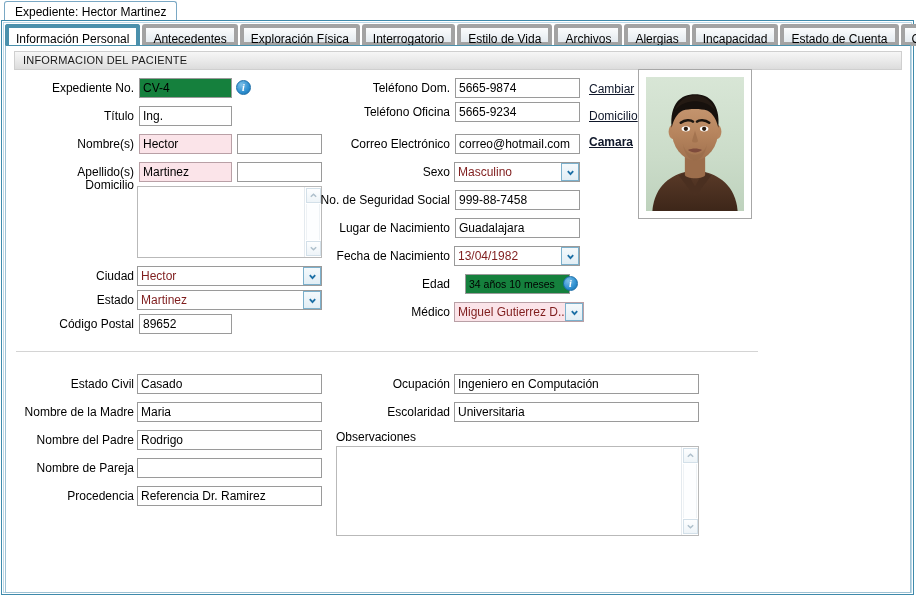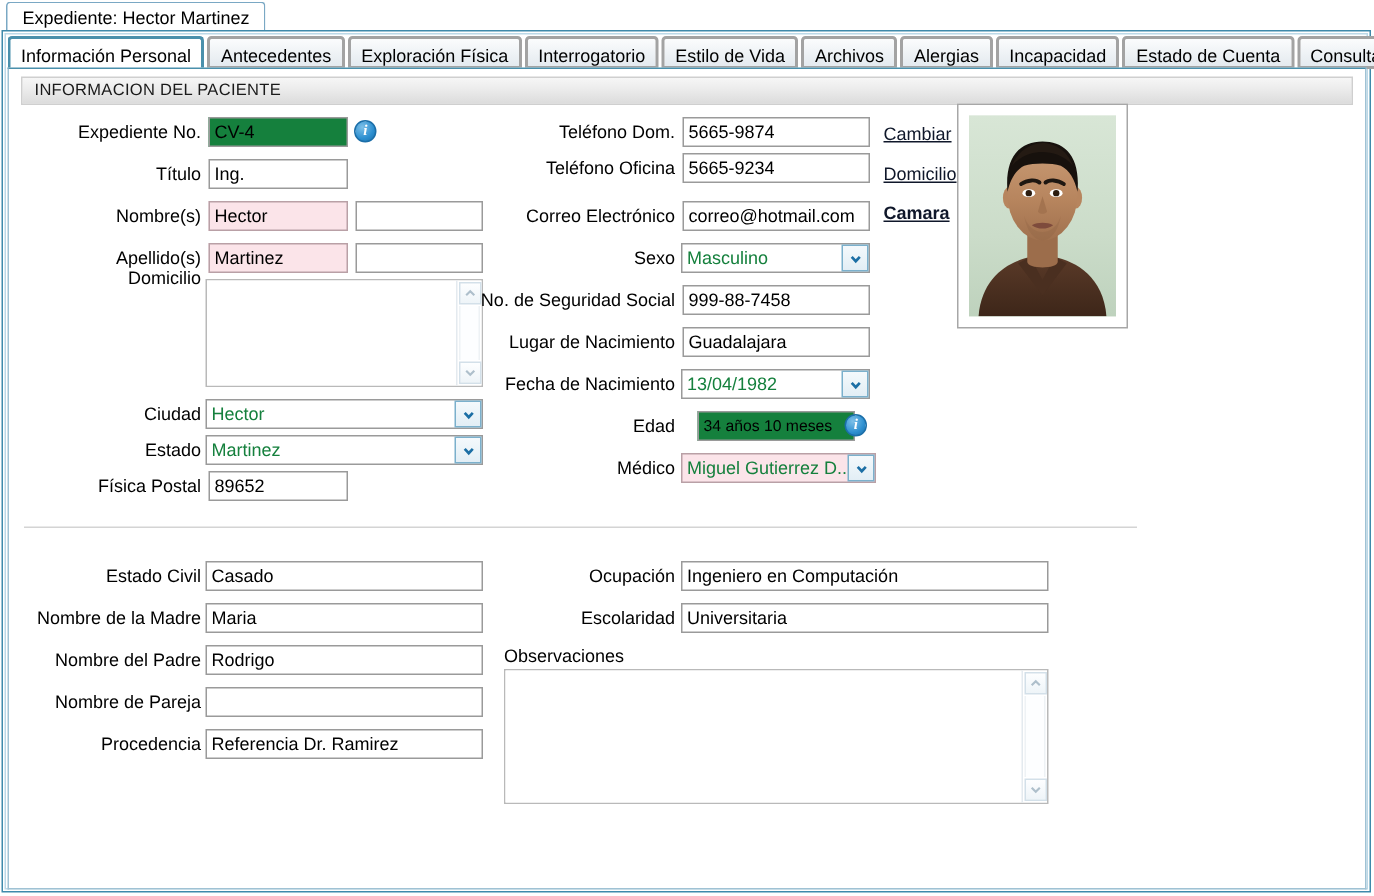--- a/index.html
+++ b/index.html
@@ -65,21 +65,21 @@
     white-space: nowrap;
     font-size: 0;
   }
   .tab {
     display: inline-block;
     height: 22px;
     margin-right: 2px;
     padding: 3px 7px 0 7px;
     font-size: 12px;
     line-height: 16px;
-    border: 2px solid #a3a3a3;
+    border: 4px solid #a3a3a3;
     border-radius: 3px 3px 0 0;
     background: linear-gradient(to bottom, #fbfcfd 0%, #eef2f5 55%, #e4eaef 100%);
     color: #000;
     vertical-align: top;
     cursor: default;
   }
   .tab.active {
     background: #ffffff;
     border-color: #4a90ac;
     border-bottom: 1px solid #ffffff;
@@ -140,21 +140,21 @@
   
   .combo { position: absolute; height: 20px; }
   .combo .cbox {
     position: absolute; left: 0; top: 0;
     width: 100%; height: 20px;
     background: #ffffff;
     border: 1px solid #9a9a9a;
     font-size: 12px; line-height: 18px;
     padding: 0 22px 0 3px;
     white-space: nowrap; overflow: hidden;
-    color: #15803d;
+    color: #7f1d1d;
   }
   .combo.pink .cbox { background: #fbe4e9; border-color: #b9a0a6; }
   .combo .cbtn {
     position: absolute; right: 1px; top: 1px;
     width: 18px; height: 18px;
     background: linear-gradient(to bottom, #f4f9fc 0%, #e2eef5 100%);
     border: 1px solid #7bb0cc;
     display: flex; align-items: center; justify-content: center;
     cursor: default;
   }
@@ -312,21 +312,21 @@
     <div class="lbl" style="left:8px; top:245px; width:120px;"><span>Estado</span></div>
     <div class="combo" style="left:131px; top:244px; width:185px;">
       <div class="cbox">Martinez</div>
       <div class="cbtn">
         <svg class="chev" viewBox="0 0 10 10">
             <polyline points="2,3.6 5,6.8 8,3.6" fill="none" stroke="#1c6fa5" stroke-width="2"></polyline>
           </svg>
       </div>
     </div>
 
-    <div class="lbl" style="left:8px; top:269px; width:120px;"><span>Física Postal</span></div>
+    <div class="lbl" style="left:8px; top:269px; width:120px;"><span>Código Postal</span></div>
     <div class="fld" style="left:133px; top:268px; width:93px;"><span>89652</span></div>
 
     <div class="lbl" style="left:300px; top:33px; width:144px;"><span>Teléfono Dom.</span></div>
     <div class="fld" style="left:449px; top:32px; width:125px;"><span>5665-9874</span></div>
 
     <div class="lbl" style="left:300px; top:57px; width:144px;"><span>Teléfono Oficina</span></div>
     <div class="fld" style="left:449px; top:56px; width:125px;"><span>5665-9234</span></div>
 
     <div class="lbl" style="left:292px; top:89px; width:152px;"><span>Correo Electrónico</span></div>
     <div class="fld" style="left:449px; top:88px; width:125px;"><span>correo@hotmail.com</span></div>

